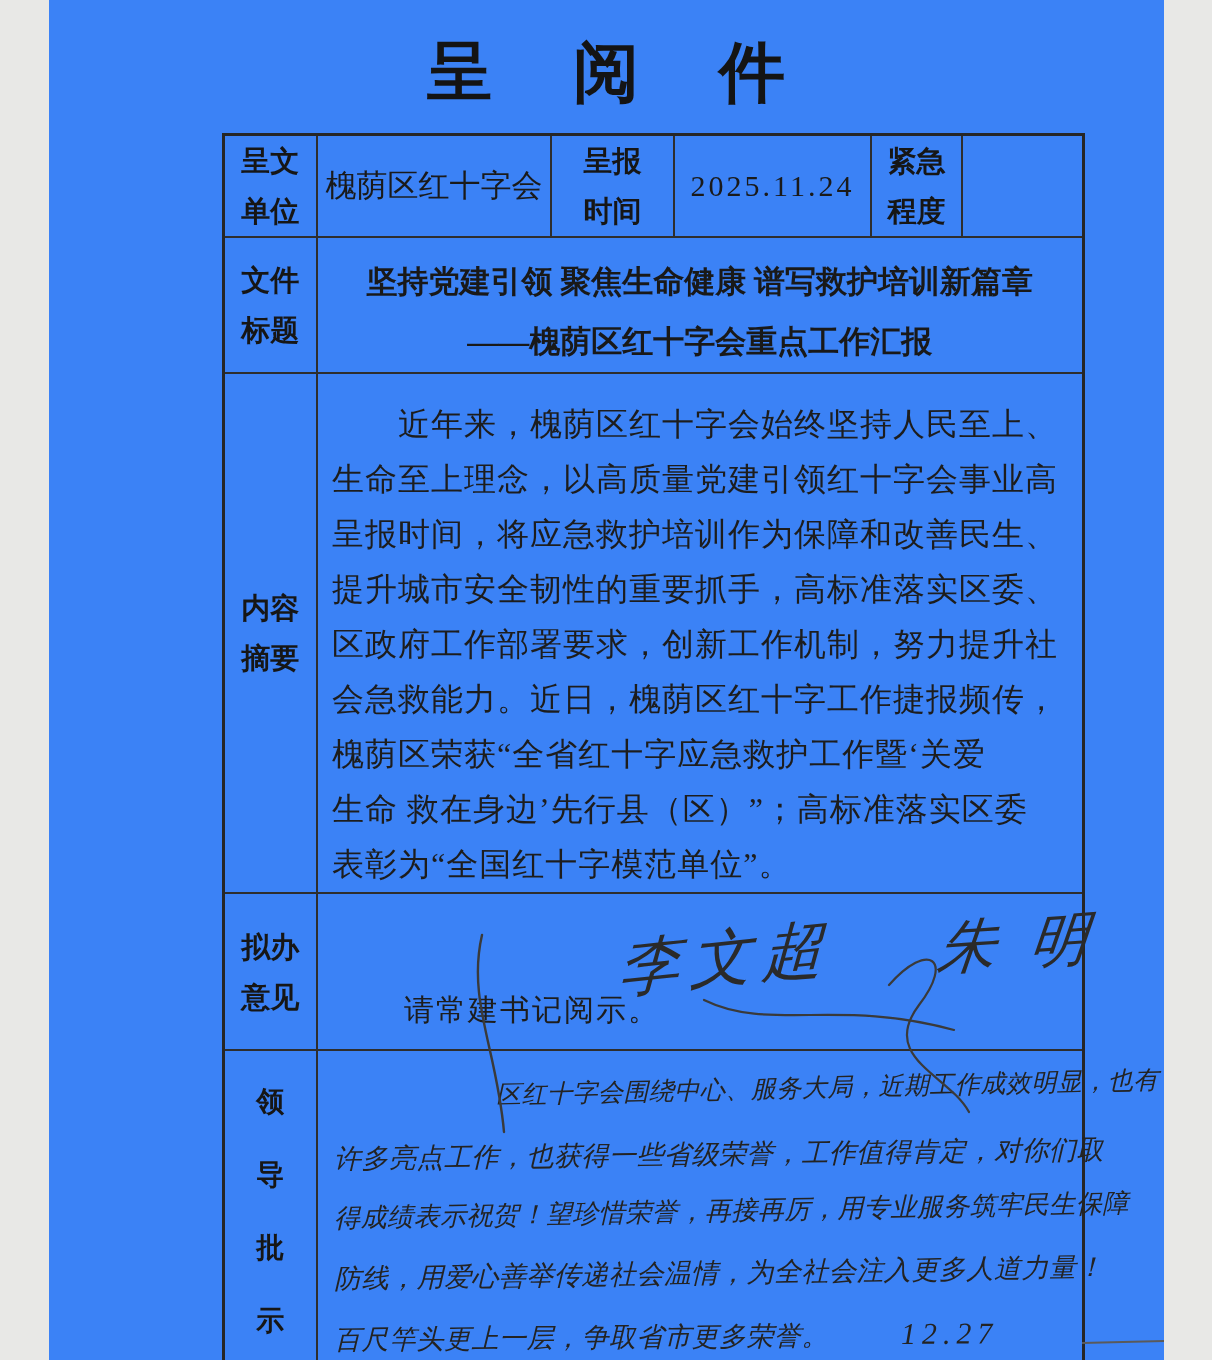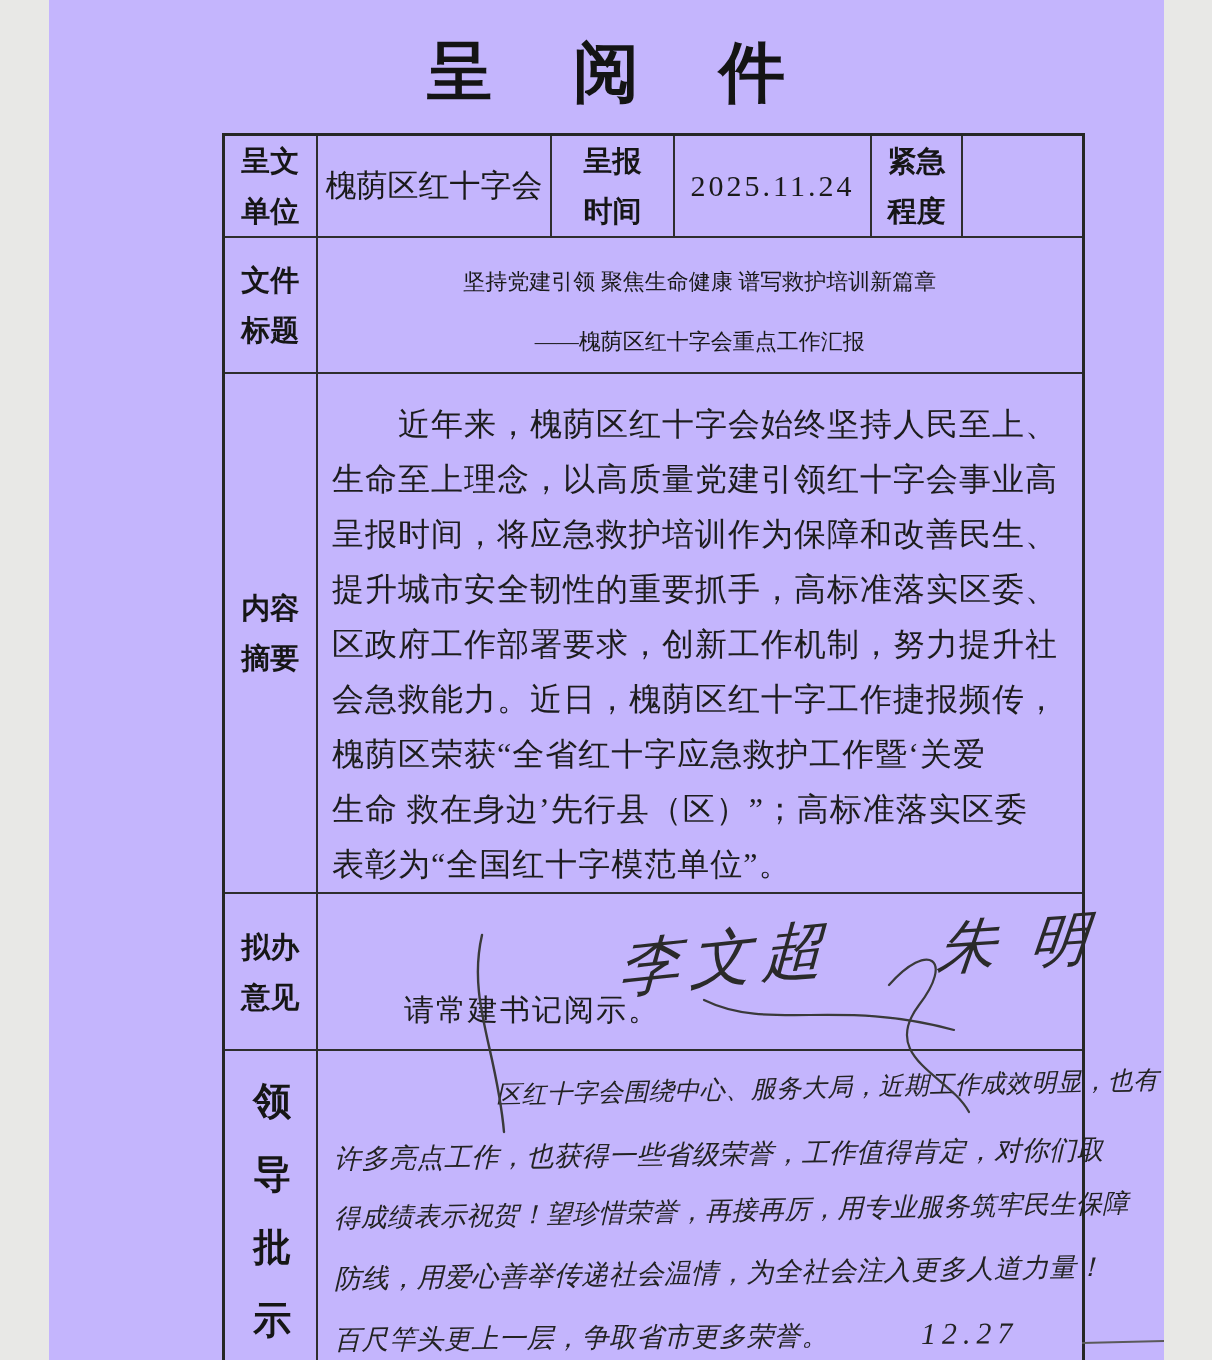--- a/index.html
+++ b/index.html
@@ -1,17 +1,17 @@
 <!DOCTYPE html>
 <html><head>
 <meta charset="utf-8">
 <style>
   html,body{margin:0;padding:0;background:#e8e8e6;}
   .page{
-    position:relative;width:1115px;height:1360px;background:#c4b5fd;
+    position:relative;width:1115px;height:1360px;background:#3b82f6;
     font-family:"Liberation Serif","DejaVu Serif",serif;color:#1c1c1c;
     overflow:hidden;margin:0 auto;
   }
   
   .doc-title{
     position:absolute;top:28px;left:0;width:100%;
     display:flex;justify-content:center;
   }
   .doc-title span{
     font-size:66px;font-weight:700;letter-spacing:80px;margin-right:-80px;
@@ -23,27 +23,27 @@
     border-collapse:collapse;table-layout:fixed;
     border:3px solid #262626;
   }
   table.form td{border:2px solid #2e2e2e;padding:0;vertical-align:middle;}
   
   td.label{
     font-family:"Liberation Sans","DejaVu Sans",sans-serif;
     font-weight:700;font-size:29px;text-align:center;color:#161616;
   }
   .lab-wrap{width:64px;margin:0 auto;word-break:break-all;line-height:50px;}
-  .lab-v{width:34px;margin:0 auto;word-break:break-all;line-height:73px;font-size:38px;}
+  .lab-v{width:34px;margin:0 auto;word-break:break-all;line-height:73px;font-size:28px;}
   
   td.value{font-size:31px;text-align:center;color:#1a1a1a;}
   td.value.num{font-size:30px;letter-spacing:3px;font-family:"Liberation Serif","DejaVu Serif",serif;}
   
   td.doc-title-cell{text-align:center;vertical-align:top;}
-  .dt-line{font-size:22px;font-weight:400;line-height:60px;white-space:nowrap;color:#191919;}
+  .dt-line{font-size:31px;font-weight:700;line-height:60px;white-space:nowrap;color:#191919;}
   .dt-line.l1{margin-top:14px;}
   
   td.summary-cell{vertical-align:top;}
   .summary-inner{padding:23px 10px 0 14px;}
   .sum-line{font-size:32px;line-height:55px;letter-spacing:1px;white-space:nowrap;color:#1d1d1d;}
   .sum-line.first{text-indent:66px;}
   
   td.opinion-cell{position:relative;vertical-align:top;}
   .instruction{position:absolute;left:86px;top:52px;font-size:30px;letter-spacing:2px;color:#1d1d1d;white-space:nowrap;margin-top:44px;}
   .sig{position:absolute;font-style:italic;color:#2a2a2a;white-space:nowrap;
@@ -53,21 +53,21 @@
   
   td.remarks-cell{position:relative;vertical-align:top;overflow:visible;}
   .remarks-inner{padding:18px 0 0 16px;}
   .hw{font-size:25px;line-height:60px;white-space:nowrap;font-style:italic;
       color:#232323;letter-spacing:0.5px;transform-origin:left center;}
   .hw.l1{text-indent:162px;transform:rotate(-1.3deg);}
   .hw.l2{transform:rotate(-0.7deg);font-size:27px;}
   .hw.l3{transform:rotate(-1.1deg);font-size:26px;}
   .hw.l4{transform:rotate(-0.9deg);font-size:27px;}
   .hw.l5{transform:rotate(-0.5deg);font-size:27px;}
-  .hw-date{margin-left:92px;font-size:30px;letter-spacing:6px;text-align:center;}
+  .hw-date{margin-left:72px;font-size:30px;letter-spacing:6px;text-align:center;}
   
   svg.flourish{position:absolute;left:0;top:0;pointer-events:none;}
 </style>
 </head>
 <body>
 
 <div class="page">
 
   <div class="doc-title">
     <span>呈阅件</span>

